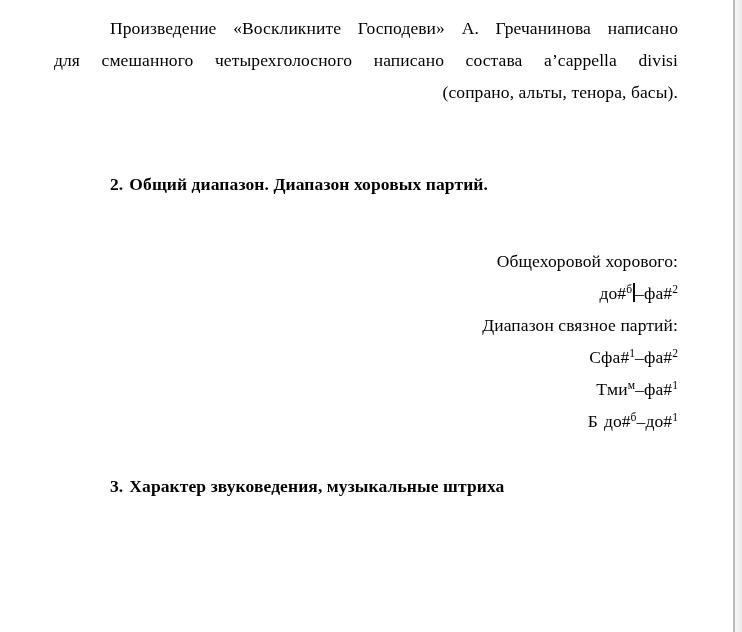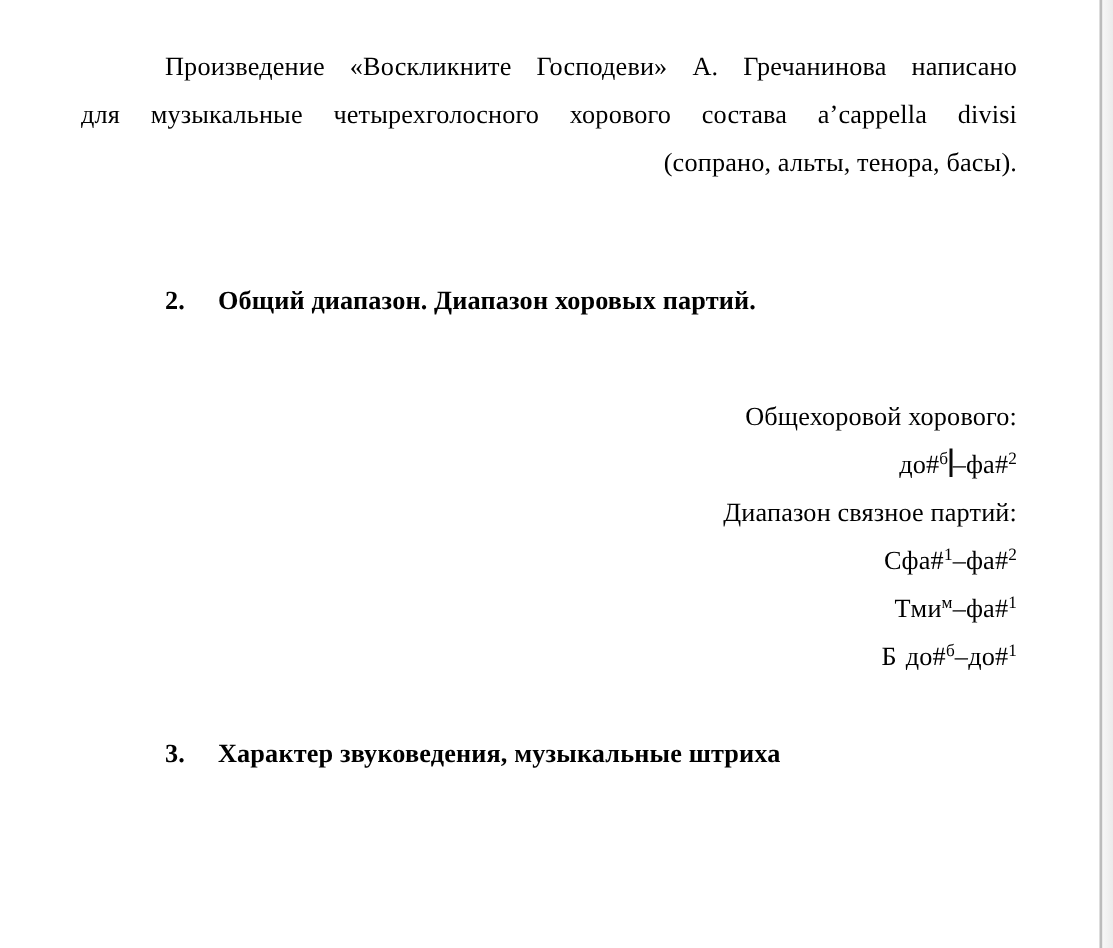--- a/index.html
+++ b/index.html
@@ -29,24 +29,24 @@
     font-size: 17.5px; line-height: 32px;
     letter-spacing: 0.1px;
   }
   .line { height: 32px; white-space: nowrap; text-align: right; }
   .jline {
     height: 32px;
     text-align: justify;
     text-align-last: justify;
     white-space: normal;
   }
-  .indent { padding-left: 56px; margin-top: 16px; }
+  .indent { padding-left: 56px; }
   .heading { font-weight: bold; height: 32px; white-space: nowrap; }
   .heading .num { display: inline-block; }
-  .heading .title { margin-left: 22px; }
+  .heading .title { margin-left: 6px; }
   .h2-block { margin-top: 60px; }
   .ranges-block { margin-top: 45px; }
   .h3-block { margin-top: 33px; }
   .para2-block { margin-top: 33px; }
   .sup {
     font-size: 11.5px;
     vertical-align: 6px;
     line-height: 0;
   }
   .vletter { display: inline-block; width: 34px; }
@@ -67,21 +67,21 @@
 </style>
 </head>
 <body>
 
 <div class="page">
 
   <div class="content">
 
     <div>
       <div class="jline indent">Произведение «Воскликните Господеви» А. Гречанинова написано</div>
-      <div class="jline">для музыкальные четырехголосного хорового состава a’cappella divisi</div>
+      <div class="jline">для смешанного четырехголосного написано состава a’cappella divisi</div>
       <div class="line">(сопрано, альты, тенора, басы).</div>
     </div>
 
     <div class="heading h2-block indent">
       <span class="num">2.</span><span class="title">Общий диапазон. Диапазон хоровых партий.</span>
     </div>
 
     <div class="ranges-block indent">
       <div class="line">Общехоровой хорового:</div>
 

